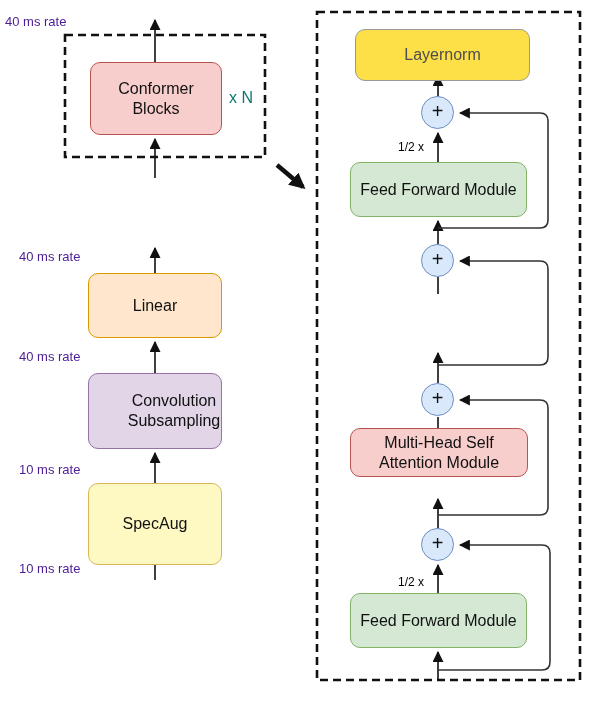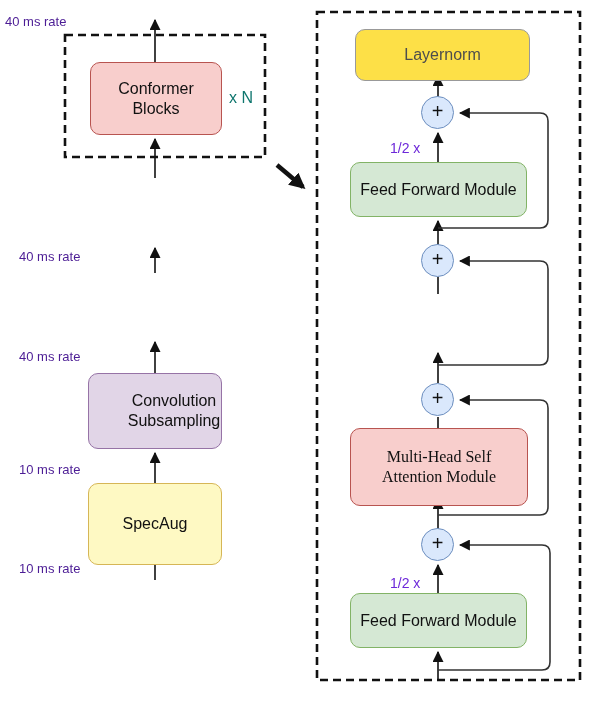--- a/index.html
+++ b/index.html
@@ -18,21 +18,21 @@
   .plus{
     position:absolute;width:33px;height:33px;border-radius:50%;
     border:1.6px solid #6c8ebf;background:#dae8fc;box-sizing:border-box;
     display:flex;align-items:center;justify-content:center;
     font-size:20px;color:#111;padding-bottom:2px;
   }
   .side-label{
     position:absolute;font-size:13px;color:#4c1d95;white-space:nowrap;
   }
   .half-label{
-    position:absolute;width:42px;text-align:left;font-size:14px;color:#6d28d9;
+    position:absolute;width:42px;text-align:center;font-size:12px;color:#000000;
     white-space:nowrap;
   }
   .repeat-label{
     position:absolute;font-size:16px;color:#0f766e;white-space:nowrap;
   }
 </style>
 </head>
 <body>
 
 <div class="stage">
@@ -76,26 +76,27 @@
   </svg>
 
   <div class="side-label" style="left:5px;top:14px;">40 ms rate</div>
   <div class="side-label" style="left:19px;top:249px;">40 ms rate</div>
   <div class="side-label" style="left:19px;top:349px;">40 ms rate</div>
   <div class="side-label" style="left:19px;top:462px;">10 ms rate</div>
   <div class="side-label" style="left:19px;top:561px;">10 ms rate</div>
 
   <div class="box" style="left: 90px; top: 62px; width: 132px; height: 73px; background: rgb(248, 206, 204); border-color: rgb(184, 84, 80);">Conformer Blocks</div>
   <div class="repeat-label" style="left:229px;top:89px;">x N</div>
+  <div class="box" style="left: 88px; top: 273px; width: 134px; height: 65px; background: rgb(255, 230, 204); border-color: rgb(215, 155, 0);">Linear</div>
   <div class="box" style="left: 88px; top: 373px; width: 134px; height: 76px; background: rgb(225, 213, 231); border-color: rgb(150, 115, 166); padding-left: 44px;">Convolution Subsampling</div>
   <div class="box" style="left: 88px; top: 483px; width: 134px; height: 82px; background: #fef9c3; border-color: rgb(214, 182, 86); text-align: right;">SpecAug</div>
 
   <div class="box gray-text" style="left: 355px; top: 29px; width: 175px; height: 52px; background: #fde047; border-color: rgb(153, 153, 153);">Layernorm</div>
   <div class="box" style="left: 350px; top: 162px; width: 177px; height: 55px; background: rgb(213, 232, 212); border-color: rgb(130, 179, 102);">Feed Forward Module</div>
-  <div class="box" style="left: 350px; top: 428px; width: 178px; height: 78px; background: rgb(248, 206, 204); border-color: rgb(184, 84, 80); font-family: Liberation Serif, serif;">Multi-Head Self Attention Module</div>
+  <div class="box" style="left: 350px; top: 428px; width: 178px; height: 49px; background: rgb(248, 206, 204); border-color: rgb(184, 84, 80);">Multi-Head Self Attention Module</div>
   <div class="box" style="left: 350px; top: 593px; width: 177px; height: 55px; background: rgb(213, 232, 212); border-color: rgb(130, 179, 102);">Feed Forward Module</div>
 
   <div class="plus" style="left: 421px; top: 96px; background: rgb(218, 232, 252); border-color: rgb(108, 142, 191);">+</div>
   <div class="plus" style="left: 421px; top: 244px; background: rgb(218, 232, 252); border-color: rgb(108, 142, 191);">+</div>
   <div class="plus" style="left: 421px; top: 383px; background: rgb(218, 232, 252); border-color: rgb(108, 142, 191);">+</div>
   <div class="plus" style="left: 421px; top: 528px; background: rgb(218, 232, 252); border-color: rgb(108, 142, 191);">+</div>
 
   <div class="half-label" style="left:390px;top:140px;">1/2 x</div>
   <div class="half-label" style="left:390px;top:575px;">1/2 x</div>
 

